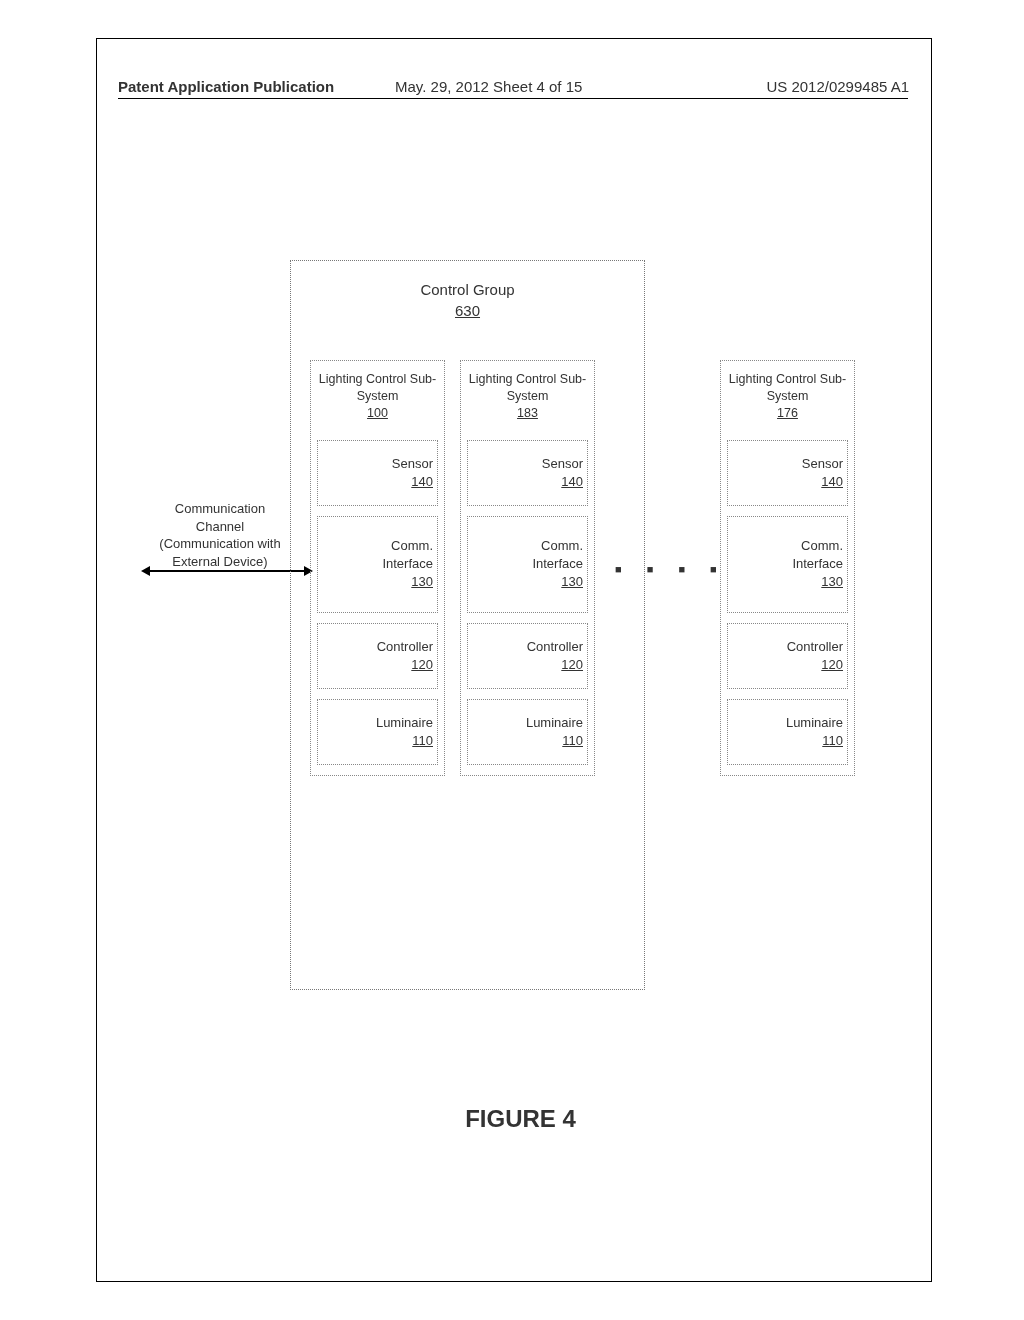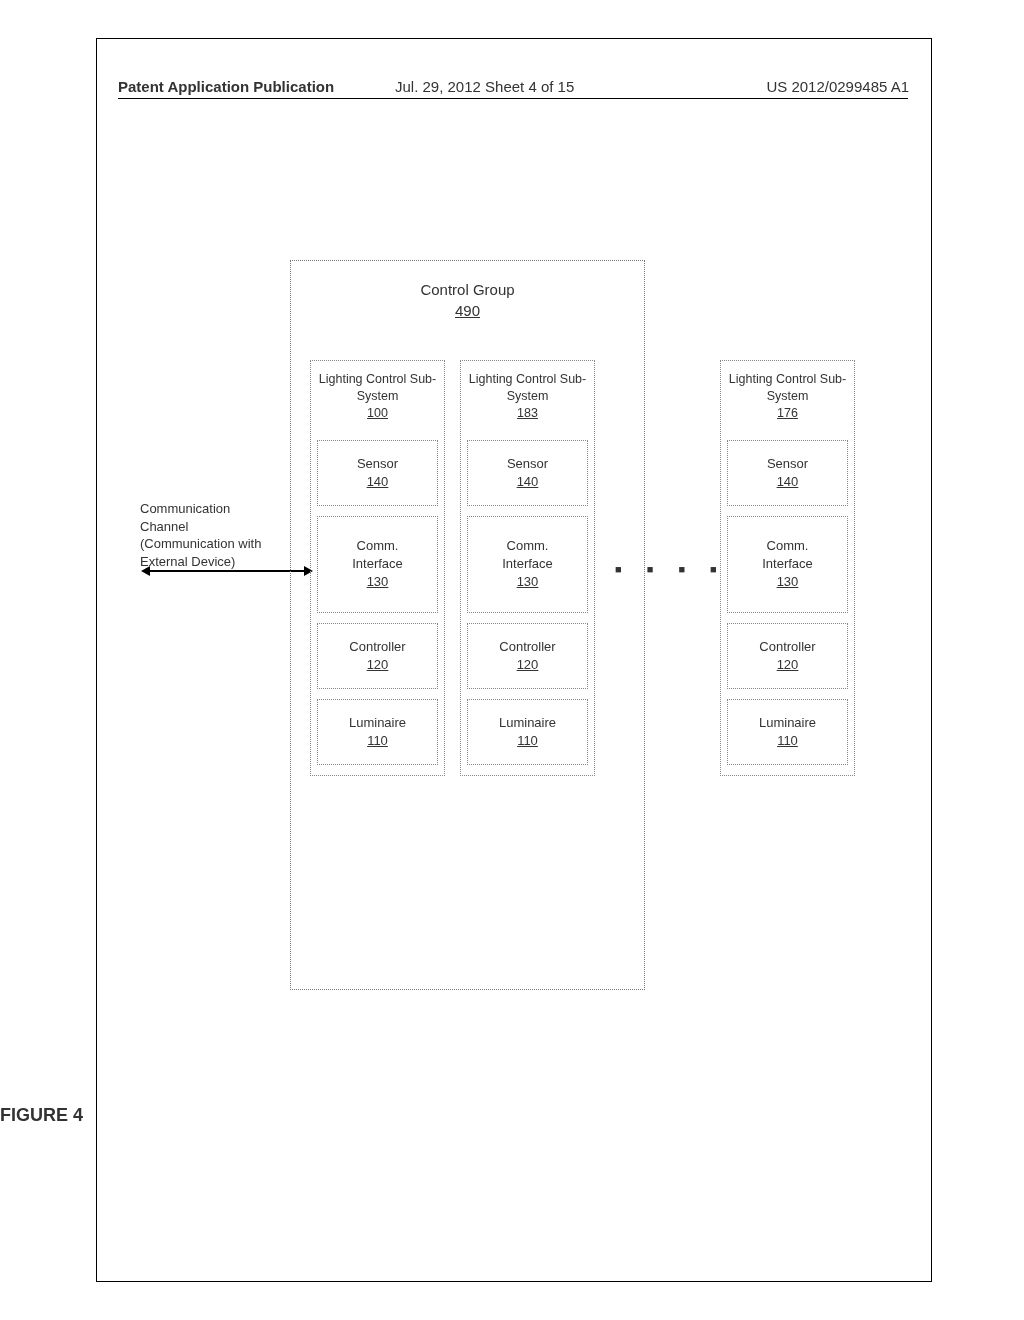--- a/index.html
+++ b/index.html
@@ -32,21 +32,21 @@
   .hdr { position: absolute; top: 78px; font-size: 15px; }
   .hdr.left { left: 118px; font-weight: bold; }
   .hdr.center { left: 395px; }
   .hdr.right { right: 115px; text-align: right; }
 
   .comm-label {
     position: absolute;
     left: 140px;
     top: 500px;
     width: 160px;
-    text-align: left;
+    text-align: center;
     font-size: 13px;
     line-height: 1.35;
   }
 
   .arrow-wrap {
     position: absolute;
     left: 141px;
     top: 565px;
     width: 172px;
     height: 12px;
@@ -85,72 +85,72 @@
     padding: 6px 6px 10px 6px;
   }
   .ss1 { left: 310px; }
   .ss2 { left: 460px; }
   .ss3 { left: 720px; }
 
   .ss-head { text-align: center; font-size: 12.5px; line-height: 1.35; padding: 4px 0 8px 0; }
   .unit {
     border: 1px dotted #888;
     margin-top: 10px;
-    text-align: center;
+    text-align: right;
     font-size: 13px;
     line-height: 1.4;
     padding: 14px 4px;
   }
   .unit.tall { padding: 20px 4px; }
 
   .dots {
     position: absolute;
     left: 615px;
     top: 563px;
     font-size: 11px;
     letter-spacing: 11px;
     color: #333;
   }
 
   .figure-caption {
     position: absolute;
-    left: 0; right: 0;
+    left: 17px; right: 0;
     top: 1105px;
-    text-align: left;
-    font-size: 18px;
+    text-align: center;
+    font-size: 24px;
     font-weight: bold;
   }
 </style>
 </head>
 <body>
 
 <div class="page-border"></div>
 <div class="header-line"></div>
 
 <div class="hdr left">Patent Application Publication</div>
-<div class="hdr center">Jul. 29, 2012  Sheet 4 of 15</div>
+<div class="hdr center">May. 29, 2012  Sheet 4 of 15</div>
 <div class="hdr right">US 2012/0299485 A1</div>
 
 <div class="comm-label">
   <span>Communication</span><br>
   <span>Channel</span><br>
   <span>(Communication with</span><br>
   <span>External Device)</span>
 </div>
 
 <div class="arrow-wrap">
   <div class="arrow-head l"></div>
   <div class="arrow-line"></div>
   <div class="arrow-head r"></div>
 </div>
 
 <div class="group-box">
   <div class="group-title">
     <span>Control Group</span><br>
-    <span class="ref-num">490</span>
+    <span class="ref-num">630</span>
   </div>
 </div>
 
 <div class="subsystem ss1">
   <div class="ss-head">
     <span>Lighting Control Sub-System</span><br>
     <span class="ref-num">100</span>
   </div>
   <div class="unit">
     <span>Sensor</span><br>

